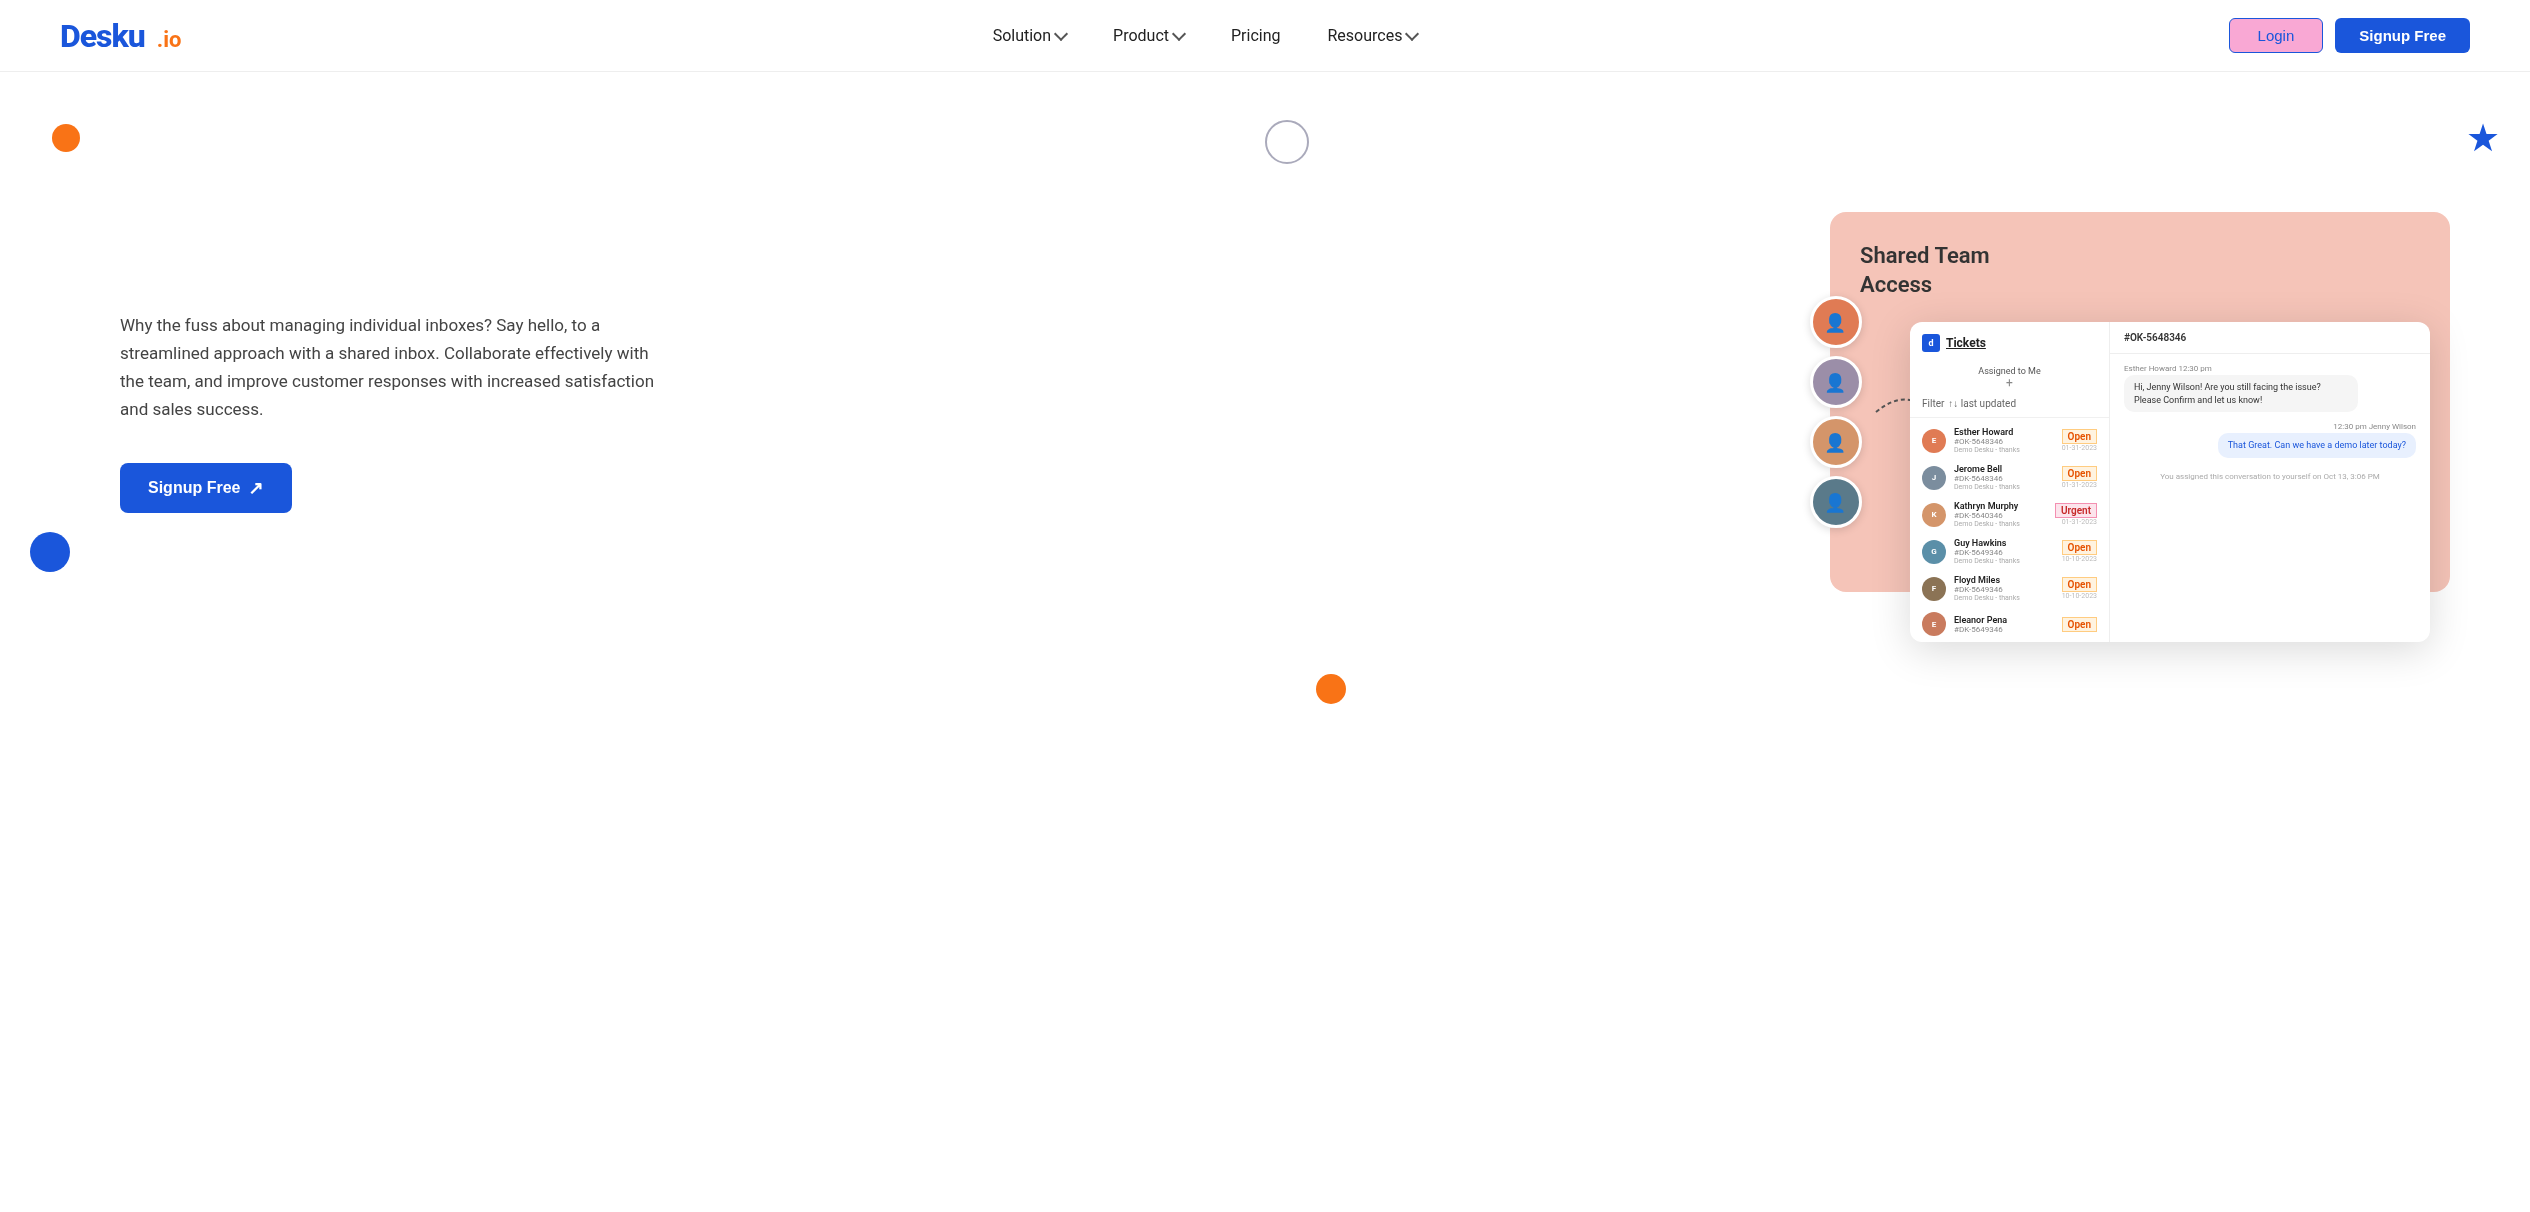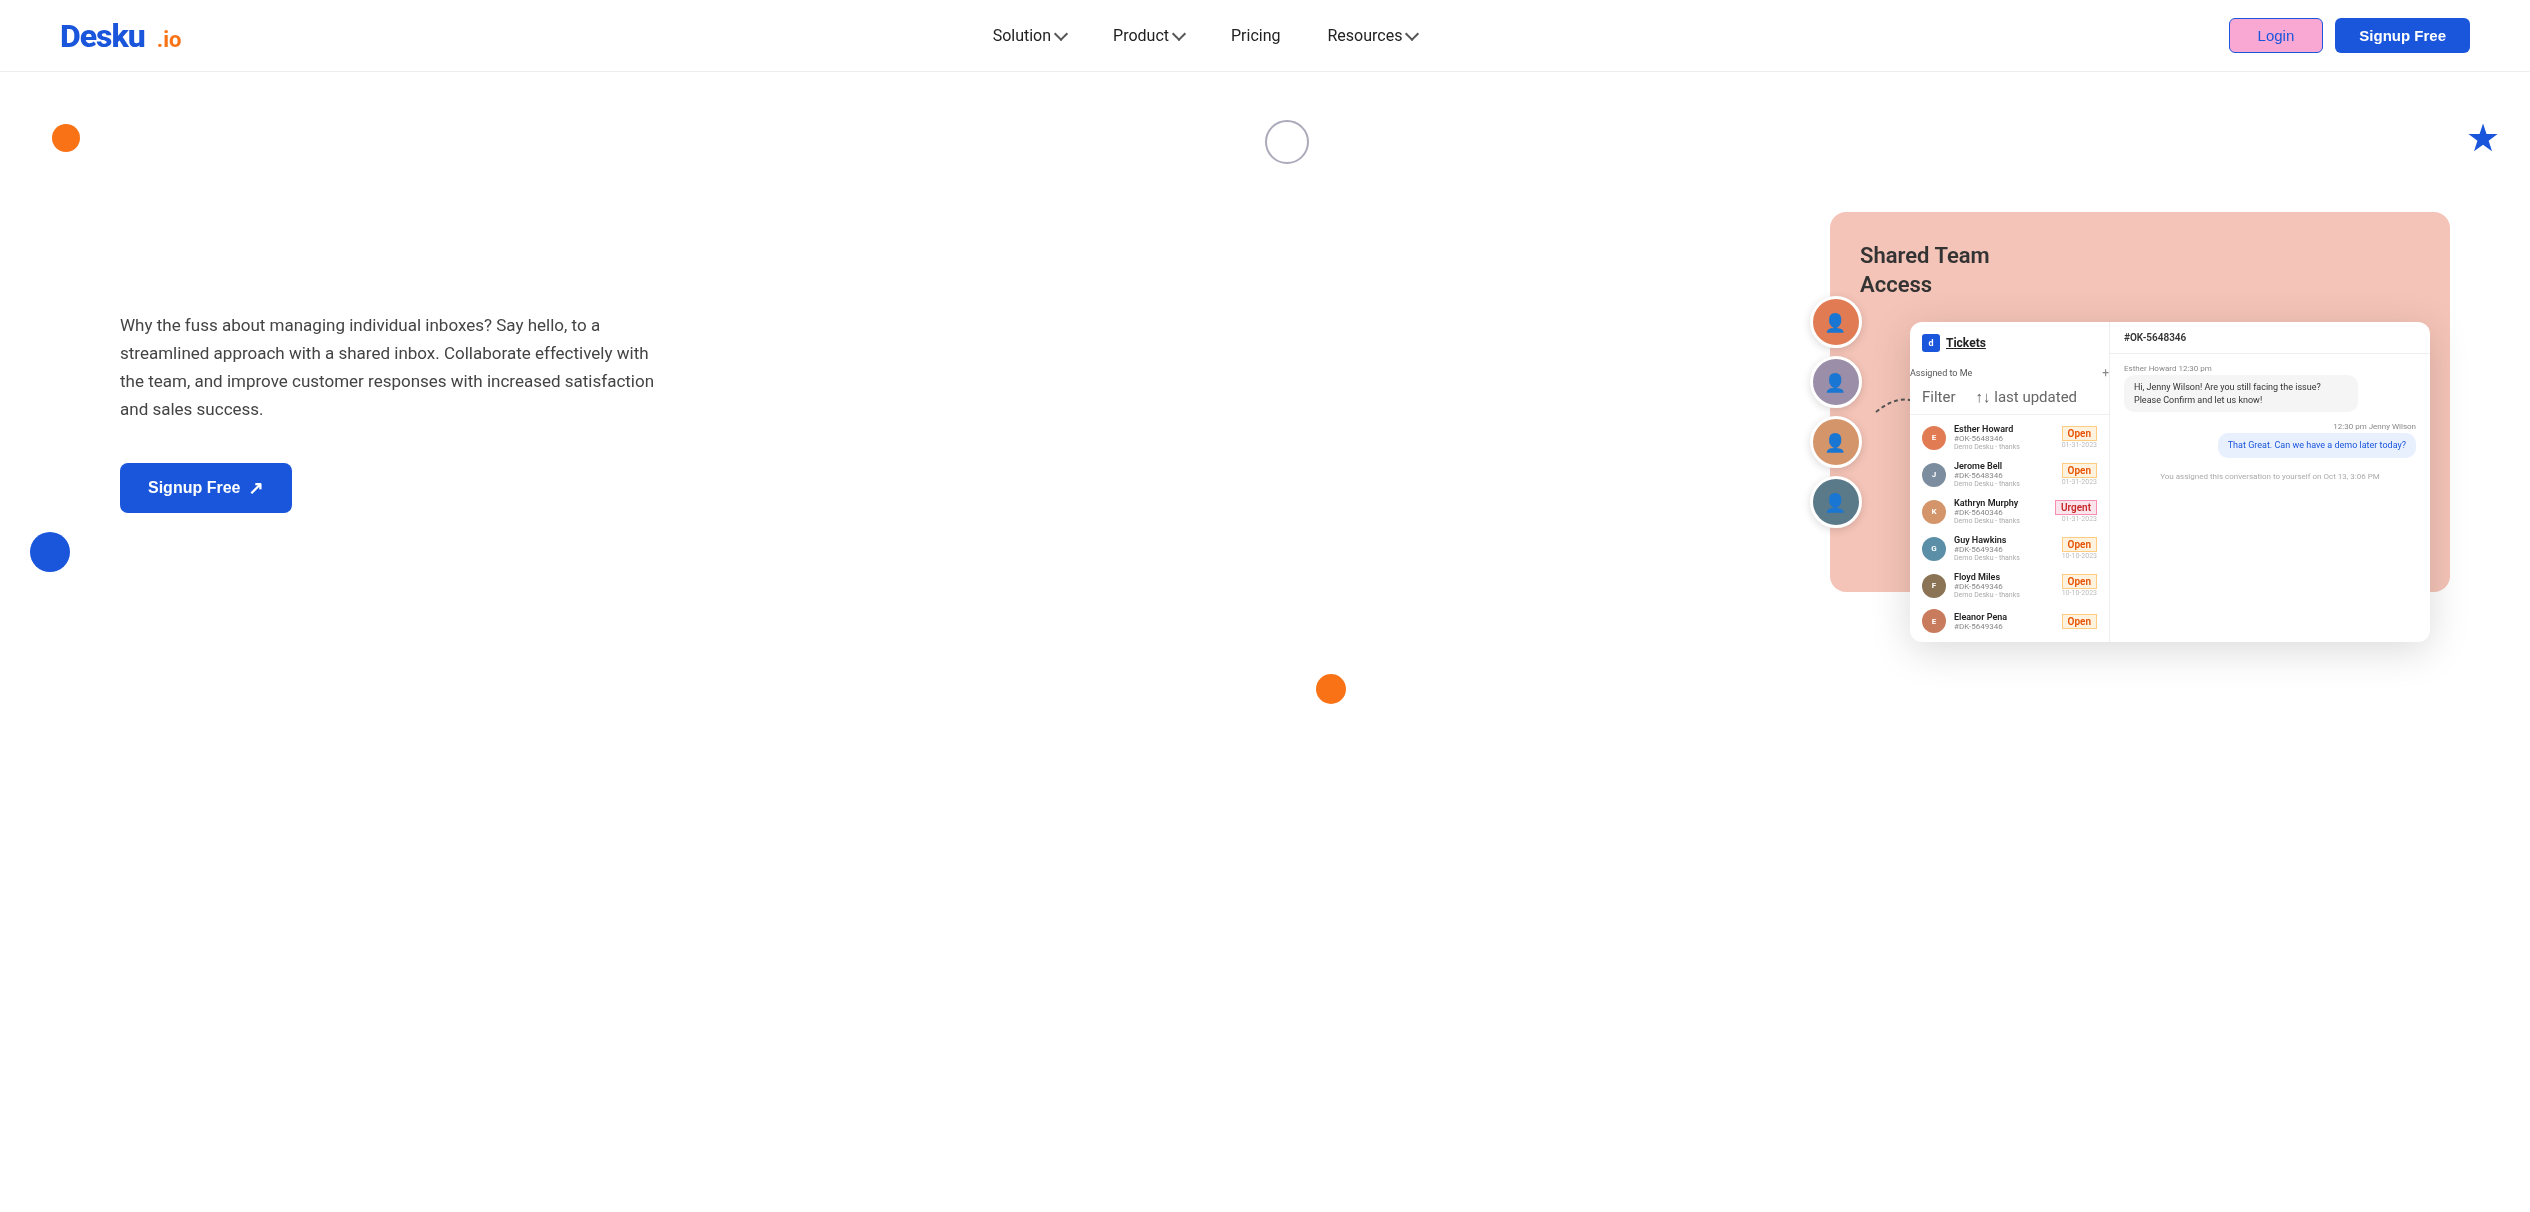--- a/index.html
+++ b/index.html
@@ -259,31 +259,32 @@
       color: #222;
       text-decoration: underline;
     }
     .mockup-assigned-row {
       display: flex;
       align-items: center;
       justify-content: space-between;
       padding: 4px 0;
       font-size: 9px;
       color: #555;
+      flex-direction: column;
     }
     .mockup-plus-btn {
       font-size: 12px;
       color: #888;
     }
     .mockup-filter-row {
       display: flex;
       align-items: center;
-      gap: 20px;
+      gap: 4px;
       padding: 4px 12px;
-      font-size: 15px;
+      font-size: 10px;
       color: #666;
     }
     .mockup-divider {
       height: 1px;
       background: #f0f0f0;
       margin: 4px 0;
     }
 
     .mockup-ticket-item {
       display: flex;

